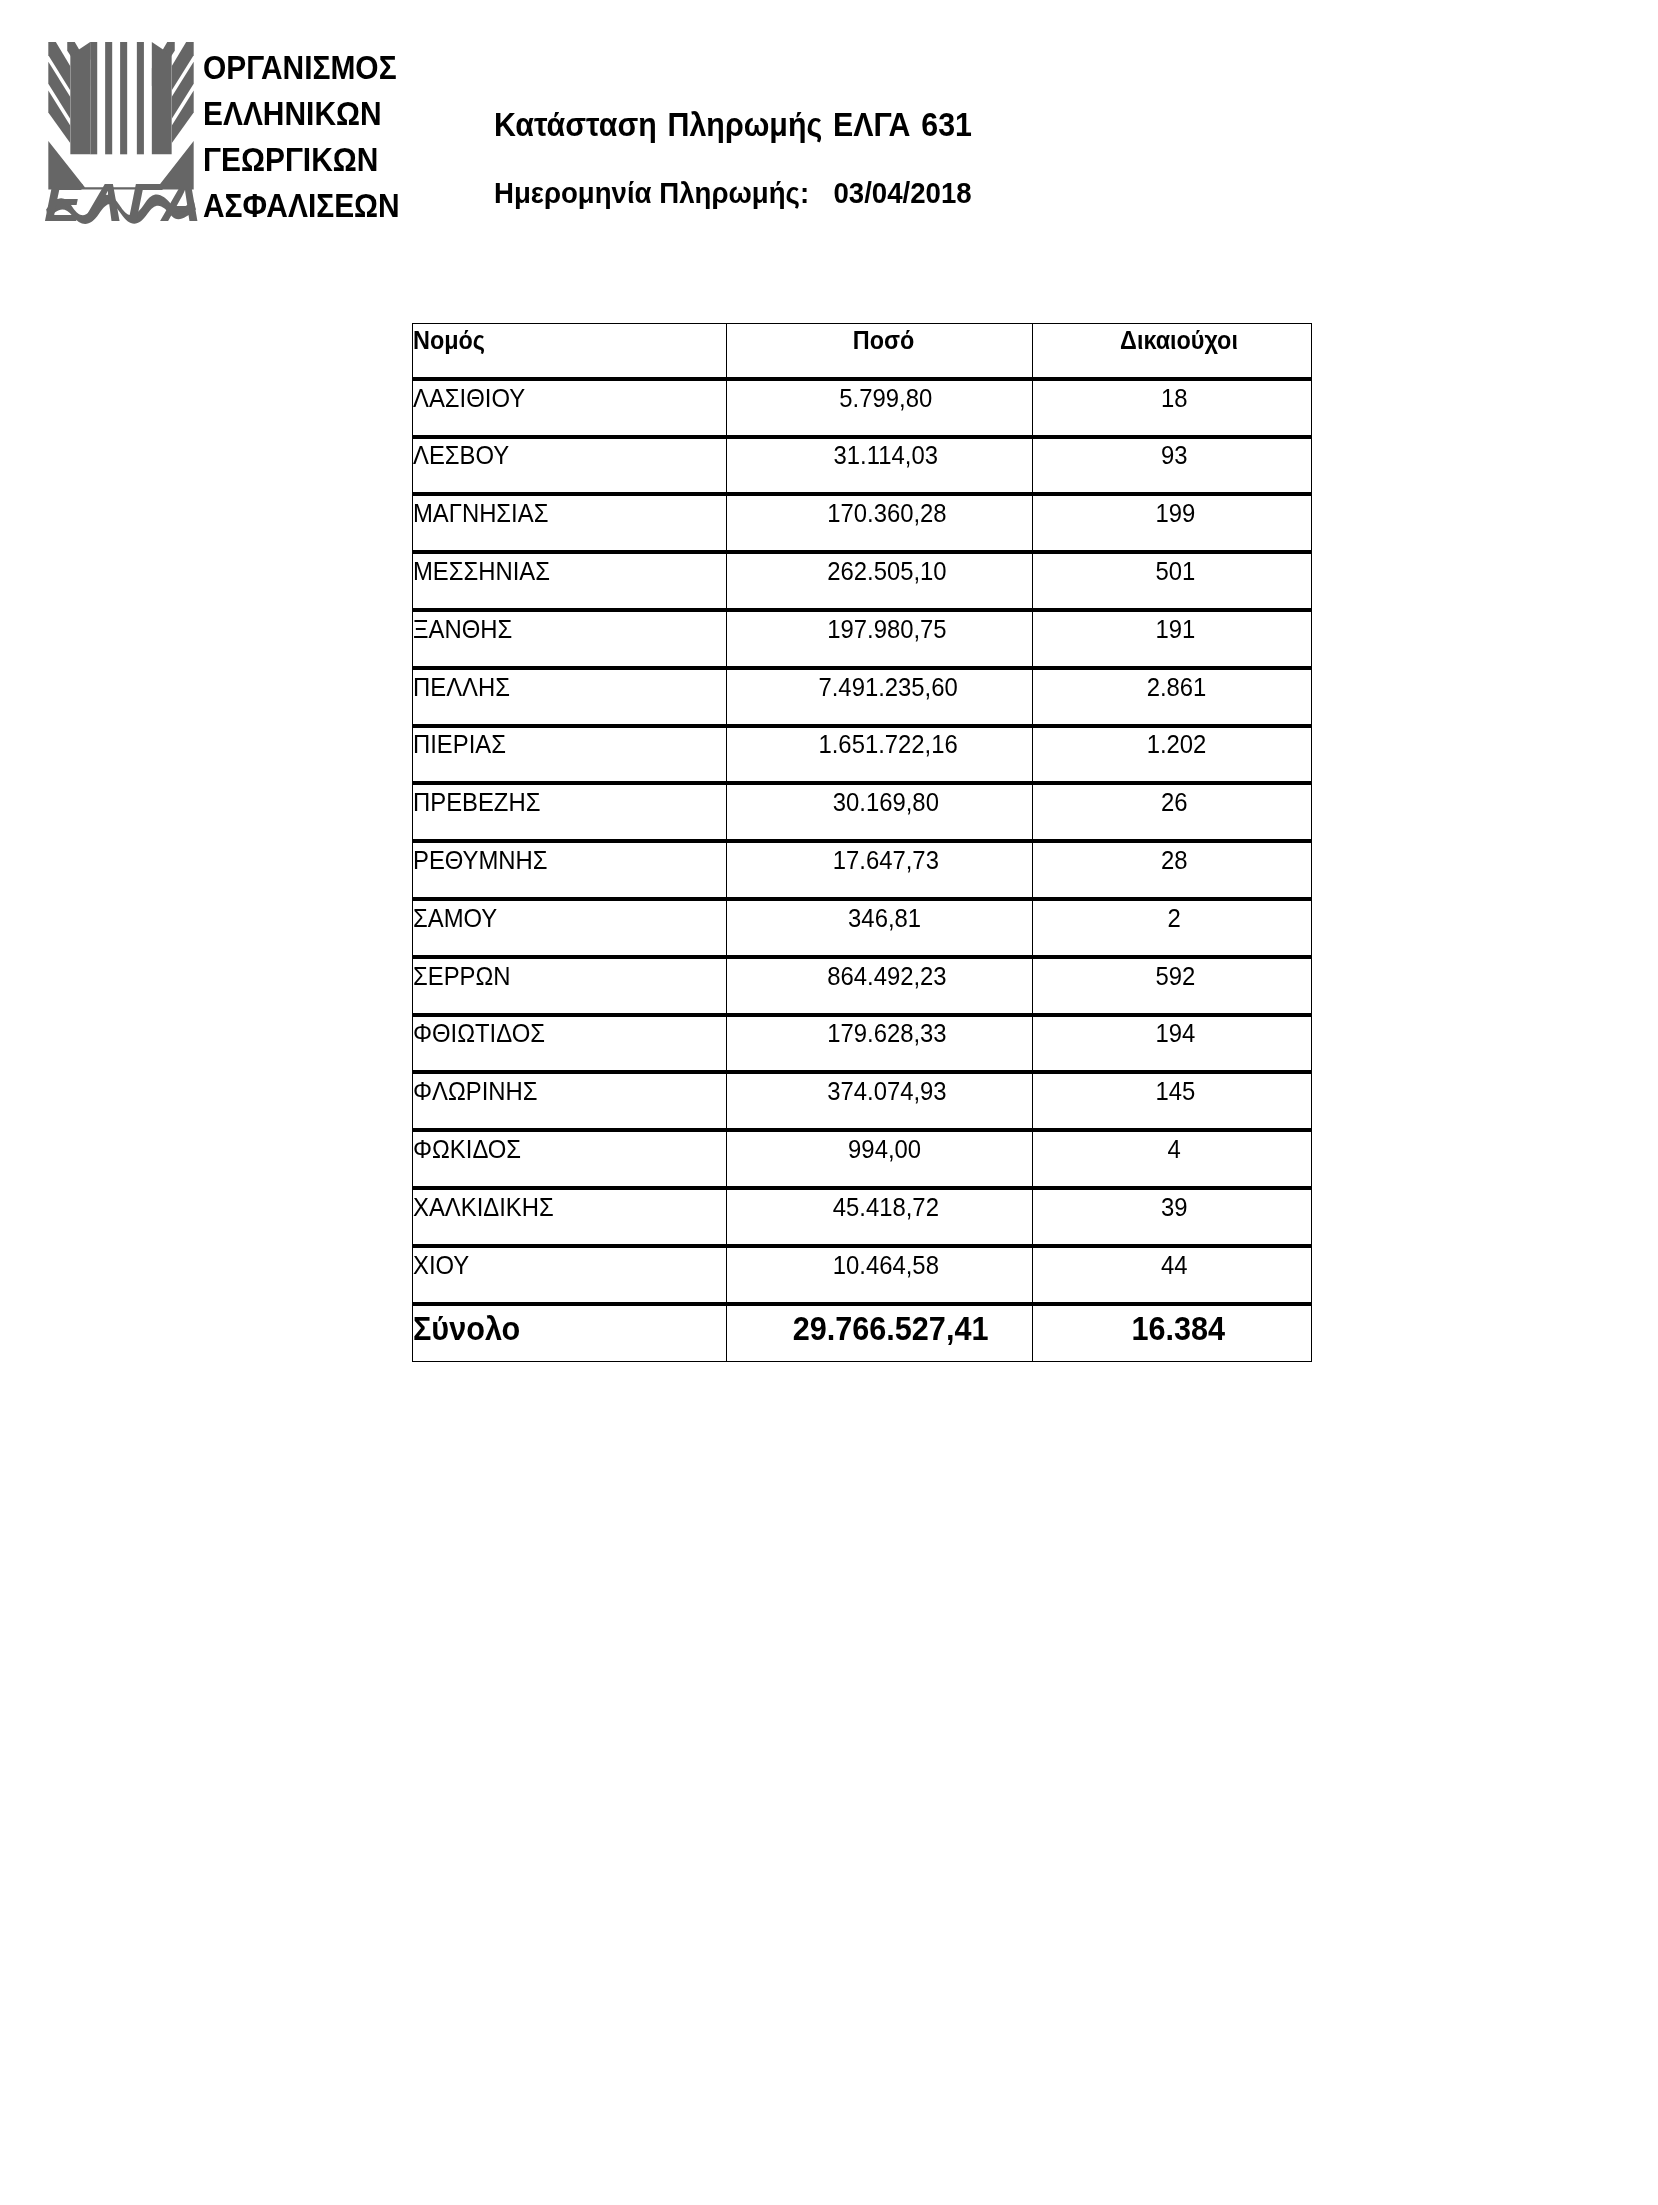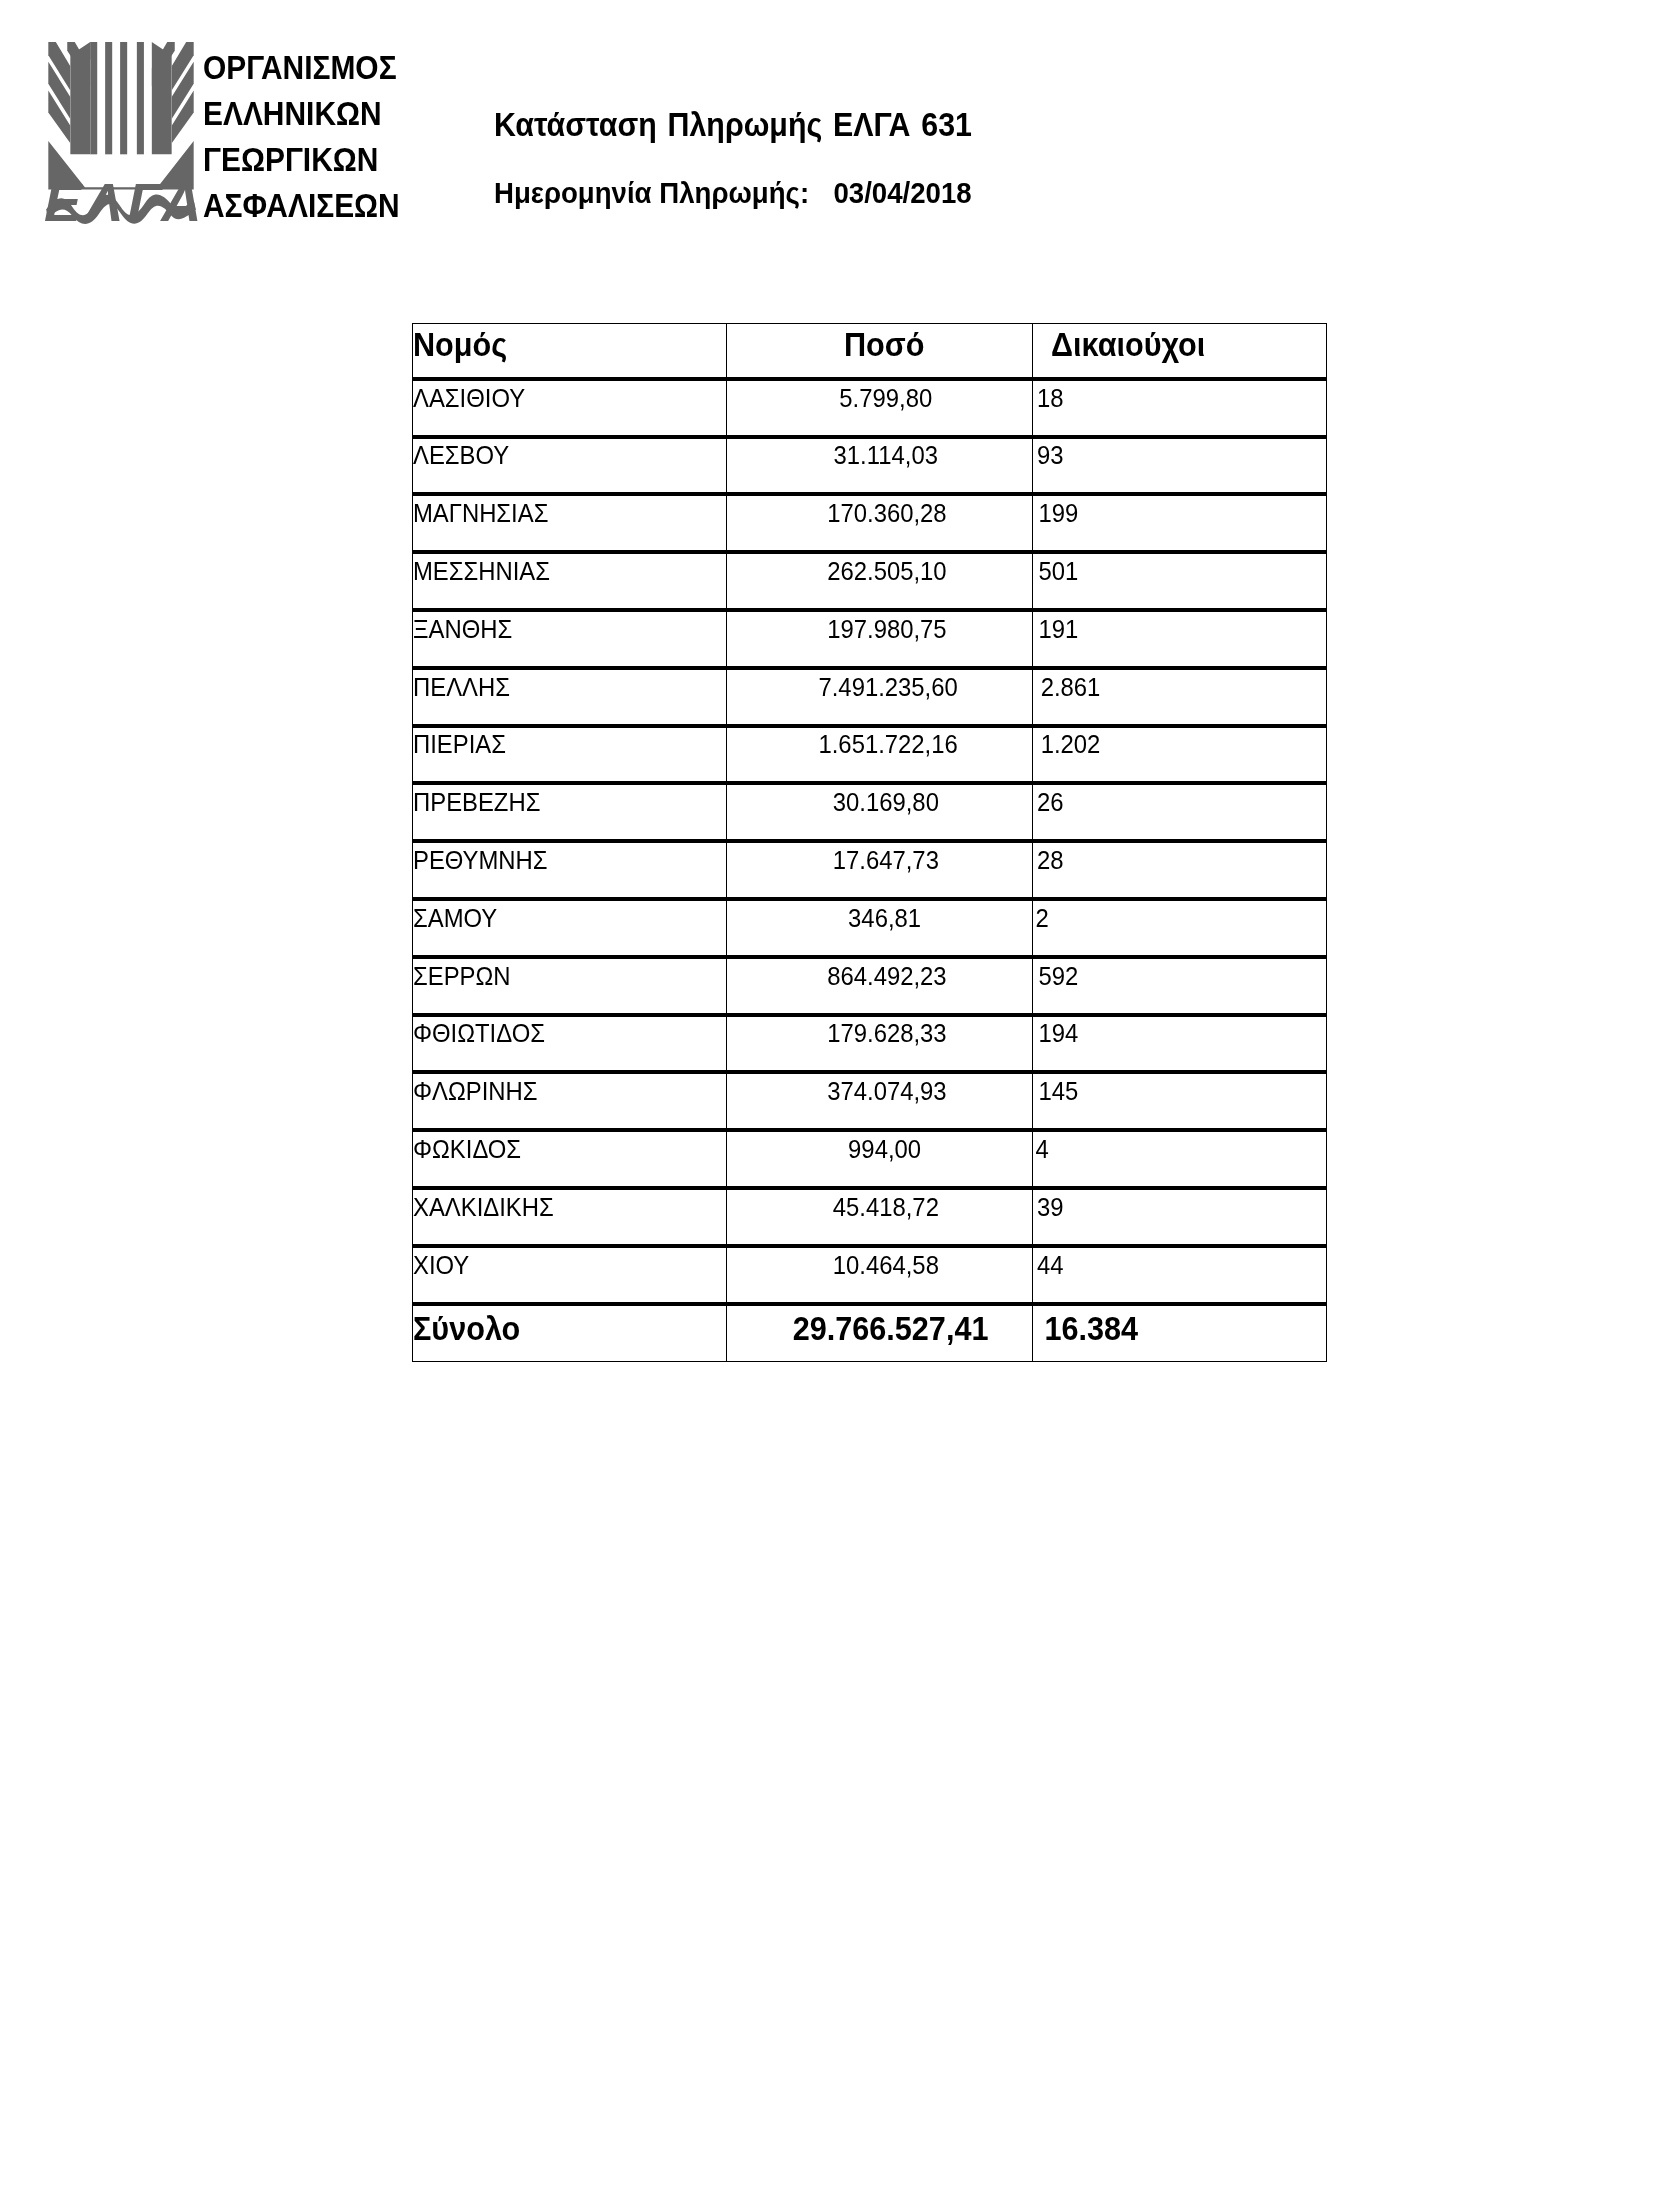--- a/index.html
+++ b/index.html
@@ -14,22 +14,22 @@
   .date-line { position:absolute; left:494px; top:176px; font-weight:bold; font-size:30px;
                white-space:nowrap; transform:scaleX(0.92); transform-origin:left top; }
   .date-line .val { margin-left:26.5px; }
   table.report { position:absolute; left:412px; top:323px; border-collapse:collapse; }
   table.report td { border:1.8px solid #000; padding:0 1.8px 0 1.8px; height:52px; vertical-align:top;
                     font-size:26.5px; white-space:nowrap; overflow:hidden; }
   table.report tr.data td { border-top-width:4.4px; }
   table.report tr.data td, table.report tr.total td { padding-top:1.8px; }
   table.report td.c1 { width:311px; text-align:left; padding-left:0; }
   table.report td.c2 { width:303px; text-align:center; padding-right:0; }
-  table.report td.c3 { width:277px; text-align:left; padding-right:15px; }
-  table.report tr.head td { font-weight:bold; font-size:34px; height:52px; padding-top:0.9px; }
+  table.report td.c3 { width:277px; text-align:center; padding-right:0; }
+  table.report tr.head td { font-weight:bold; font-size:26px; height:52px; padding-top:0.9px; }
   table.report tr.total td { font-weight:bold; font-size:34px; height:52px; padding-top:3.5px; }
   .cell-text { display:inline-block; transform:scaleX(0.9); }
   .c1 .cell-text { transform-origin:left center; }
   .c2 .cell-text, .c3 .cell-text { transform-origin:right center; }
 </style>
 </head>
 <body>
 
 <svg class="logo" viewBox="0 0 340 420">
   <g fill="#666">

